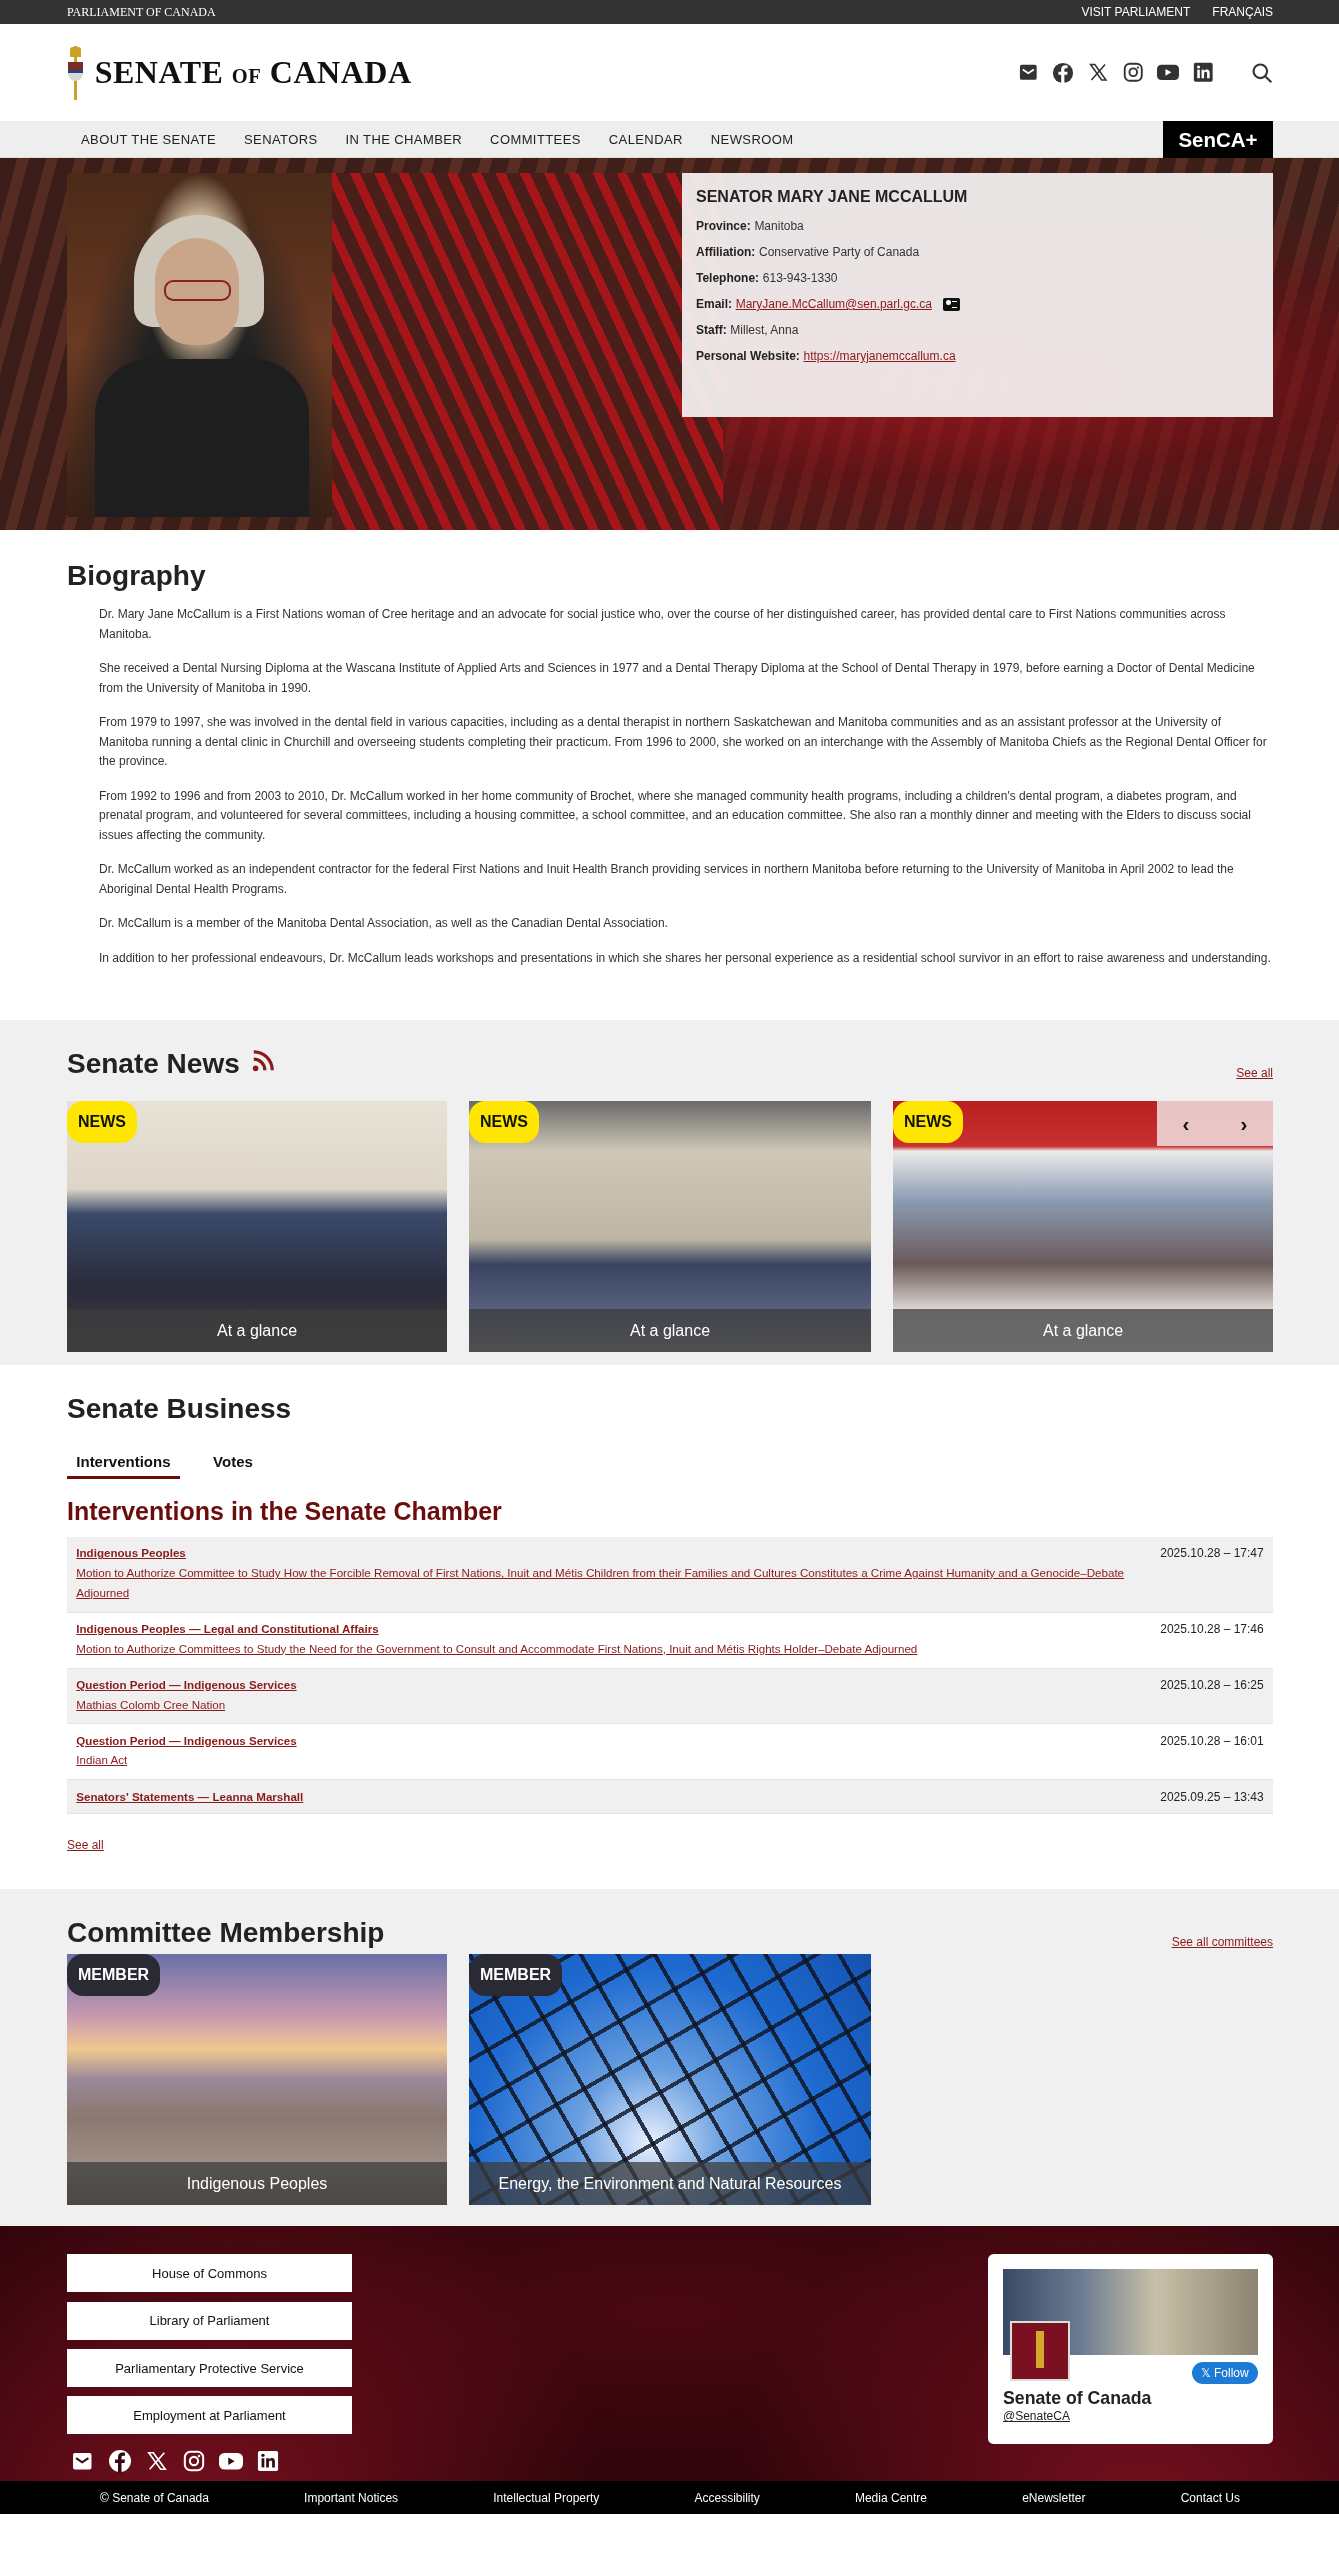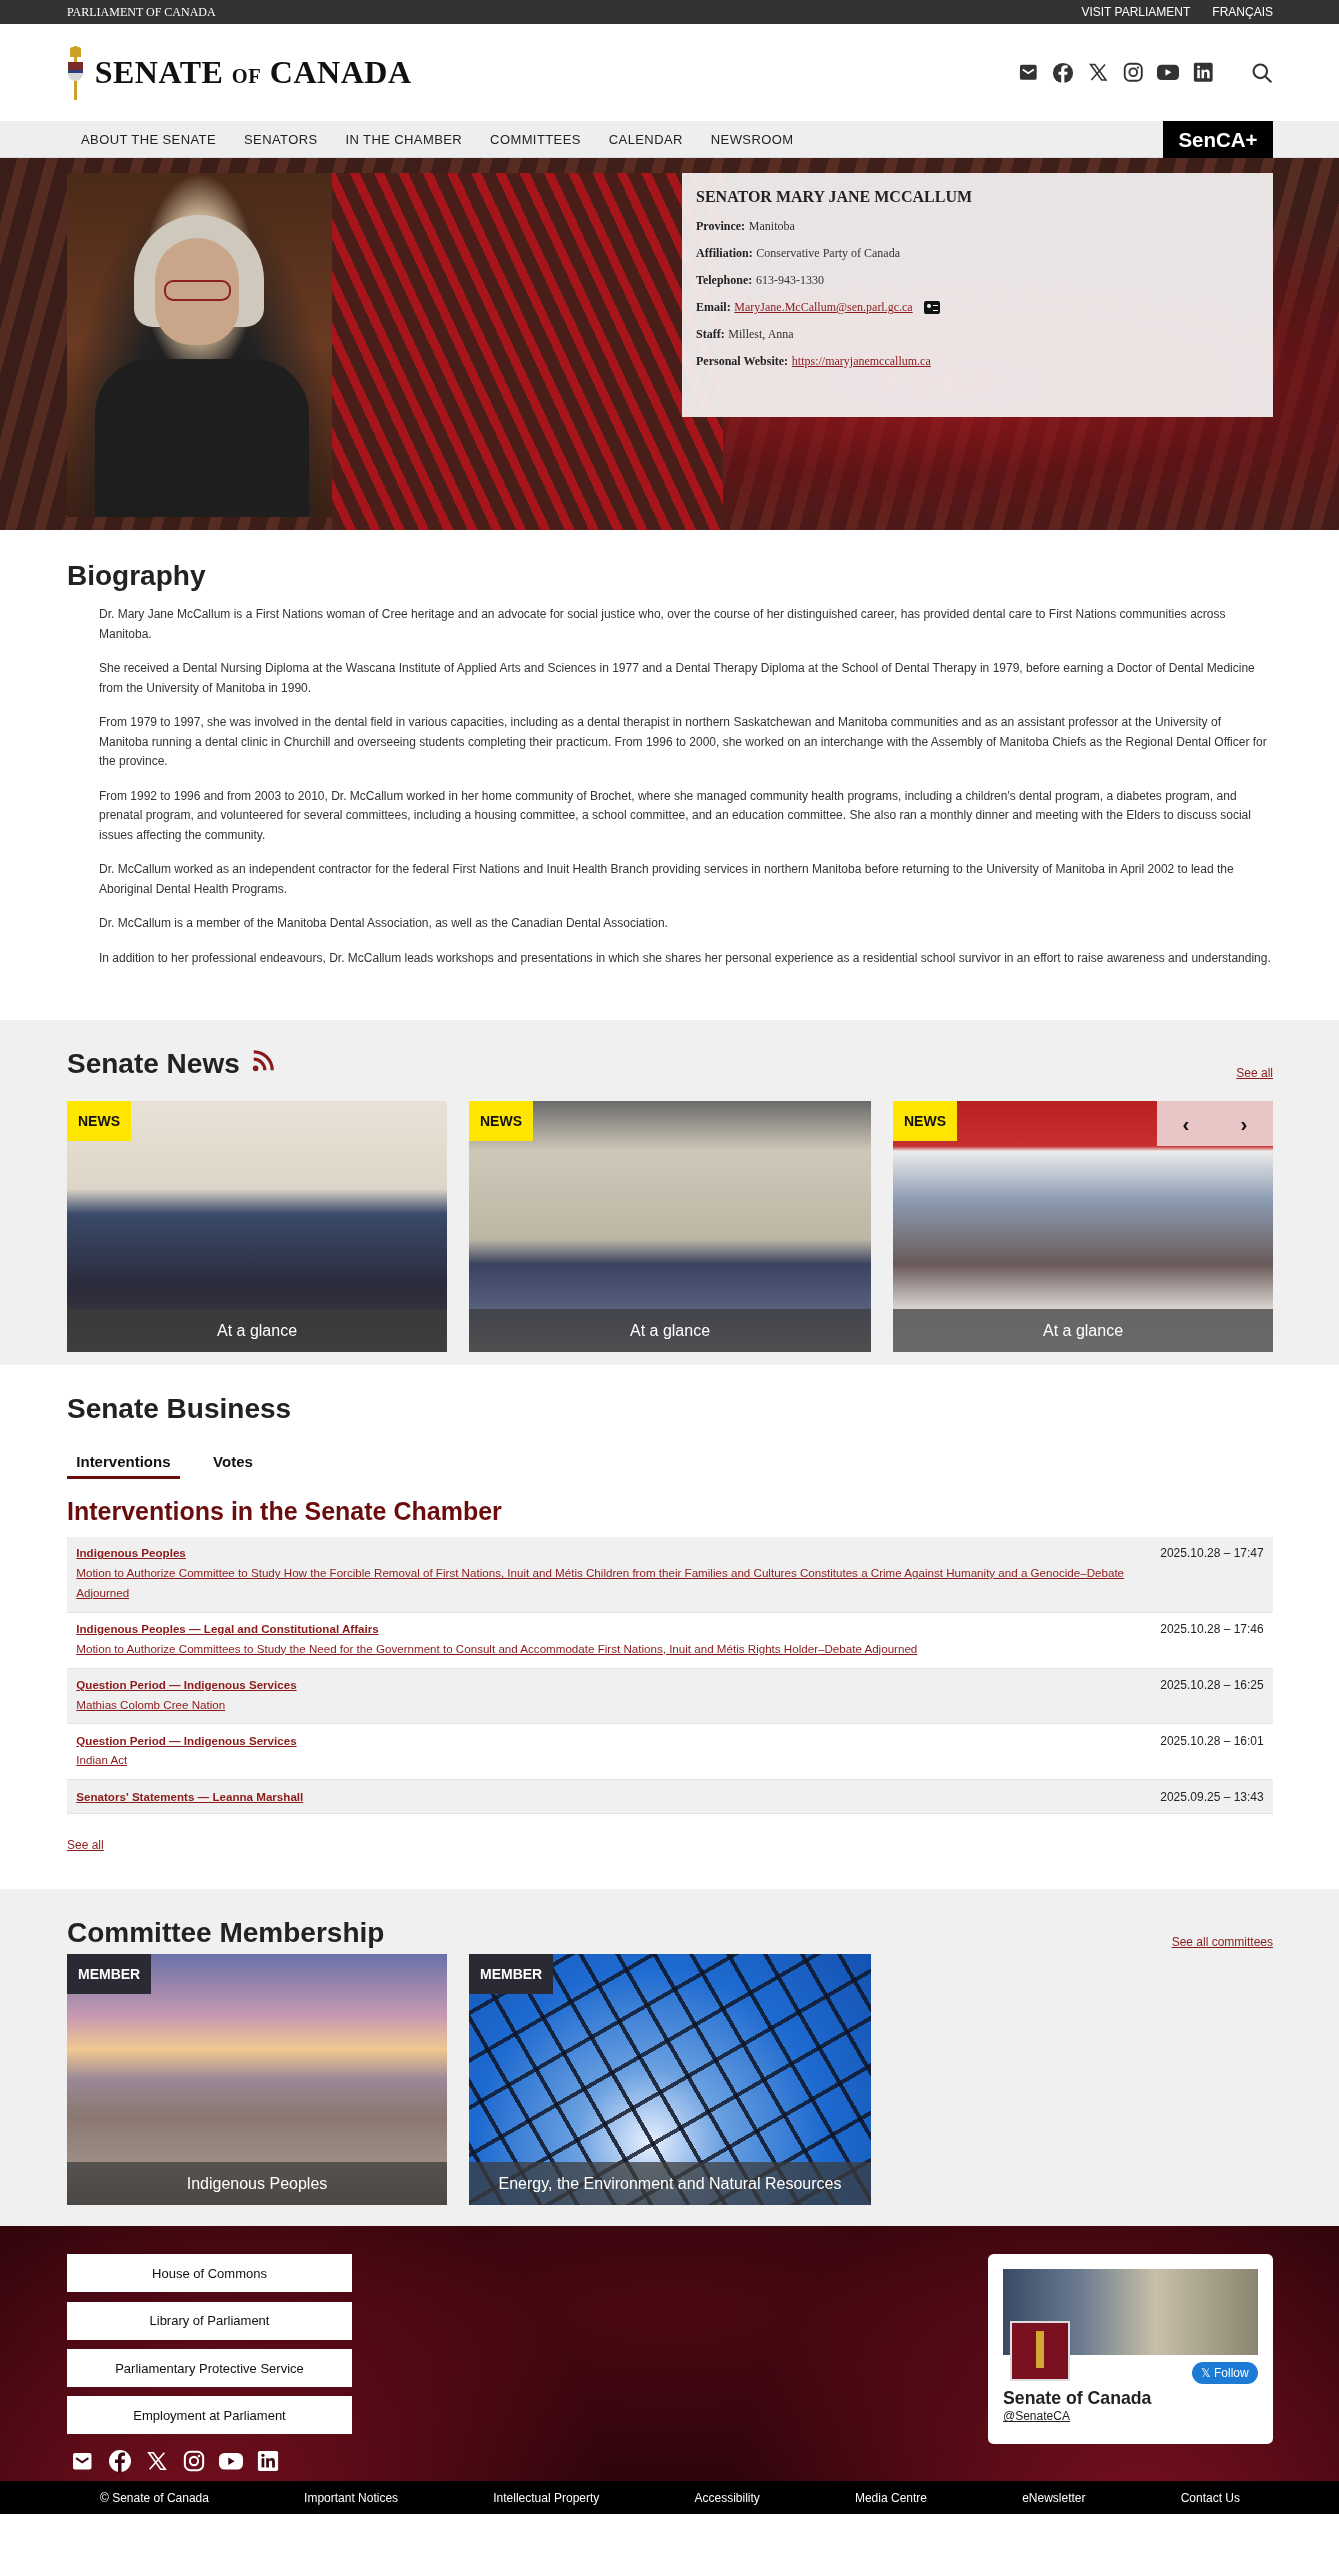--- a/index.html
+++ b/index.html
@@ -45,41 +45,41 @@
                 radial-gradient(ellipse at 50% 85%, #1a1a1a 0%, #222 40%, transparent 70%),
                 linear-gradient(180deg, #4a2a18, #6a3a22 50%, #3a2014); }
   .hero .portrait .face { position: absolute; left: 88px; top: 65px; width: 84px; height: 107px; border-radius: 42px 42px 37px 37px; background: #c9a58a; }
   .hero .portrait .hair { position: absolute; left: 67px; top: 42px; width: 130px; height: 112px; border-radius: 65px 65px 18.6px 18.6px; background: #cfc8bd; }
   .hero .portrait .glasses { position: absolute; left: 97px; top: 107px; width: 67px; height: 20.5px; border: 2.8px solid #8a2020; border-radius: 9.3px; }
   .hero .portrait .body { position: absolute; left: 28px; top: 186px; width: 214px; height: 158px; background: #1e1e1e; border-radius: 56px 56px 0 0; }
   .hero .chamber { position: absolute; left: 332px; top: 15px; width: 391px; height: 357px;
     background:
       repeating-linear-gradient(65deg, rgba(70,30,25,0.95) 0 13px, rgba(170,20,25,0.85) 13px 22px),
       #8a1a1a; }
-  .infocard { position: absolute; left: 682px; top: 15px; width: 591px; height: 244px; background: rgba(245,243,243,0.93); padding: 15px 14px; font-family: Liberation Serif, serif; }
+  .infocard { position: absolute; left: 682px; top: 15px; width: 591px; height: 244px; background: rgba(245,243,243,0.93); padding: 15px 14px; }
   .infocard .name { font-size: 16px; font-weight: bold; color: #222; margin-bottom: 13px; }
   .infocard .row { font-size: 12px; margin-bottom: 12px; color: #333; display: flex; align-items: center; gap: 3.7px; }
   .infocard .row b { color: #222; }
   .infocard .vcard { display: inline-block; width: 16.7px; height: 13px; background: #111; border-radius: 1.9px; margin-left: 7.4px; position: relative; }
   .infocard .vcard::before { content: ""; position: absolute; left: 2.8px; top: 2.8px; width: 4.7px; height: 4.7px; border-radius: 50%; background: #fff; }
   .infocard .vcard::after { content: ""; position: absolute; left: 9.3px; top: 3.7px; width: 4.7px; height: 4.7px; border-top: 1.4px solid #fff; border-bottom: 1.4px solid #fff; }
 
   
   .bio { padding: 30px 0 37px; background: #fff; }
   .bio h2 { font-size: 28px; font-weight: bold; color: #222; margin-bottom: 13px; }
   .bio p { font-size: 12px; line-height: 19.5px; color: #333; margin-bottom: 15px; margin-left: 32px; }
 
   
   .news { background: #f0f0f0; padding: 28px 0 13px; }
   .sechead { display: flex; justify-content: space-between; align-items: flex-end; margin-bottom: 21px; }
   .sechead h2 { font-size: 28px; font-weight: bold; color: #222; display: flex; align-items: center; gap: 11px; }
   .seeall { font-size: 12px; color: #8b1a1a; text-decoration: underline; cursor: pointer; }
   .cards { display: flex; gap: 22px; }
   .card { position: relative; height: 251px; overflow: hidden; cursor: pointer; }
-  .card .badge { position: absolute; left: 0; top: 0; background: #ffe600; color: #111; font-size: 14px; font-weight: bold; padding: 12px 11px; z-index: 2; }
+  .card .badge { position: absolute; left: 0; top: 0; background: #ffe600; color: #111; font-size: 16px; font-weight: bold; padding: 12px 11px; z-index: 2; border-radius: 16px; }
   .card .caption { position: absolute; left: 0; right: 0; bottom: 0; height: 43px; background: rgba(60,60,60,0.75); color: #fff; font-size: 16px; display: flex; align-items: center; justify-content: center; z-index: 2; }
   .card .img { position: absolute; inset: 0; }
   .carousel-ctrl { position: absolute; right: 0; top: 0; width: 116px; height: 45px; background: rgba(240,225,225,0.85); display: flex; justify-content: space-around; align-items: center; z-index: 3; }
   .carousel-ctrl span { font-size: 20.5px; color: #111; cursor: pointer; font-weight: bold; }
 
   
   .business { padding: 28px 0 37px; background: #fff; }
   .business h2 { font-size: 28px; font-weight: bold; color: #222; margin-bottom: 28px; }
   .tabs { display: flex; gap: 24px; margin-bottom: 18.6px; }
   .tab { font-size: 15px; font-weight: bold; padding: 0 9.3px 5.6px; cursor: pointer; color: #111; }

